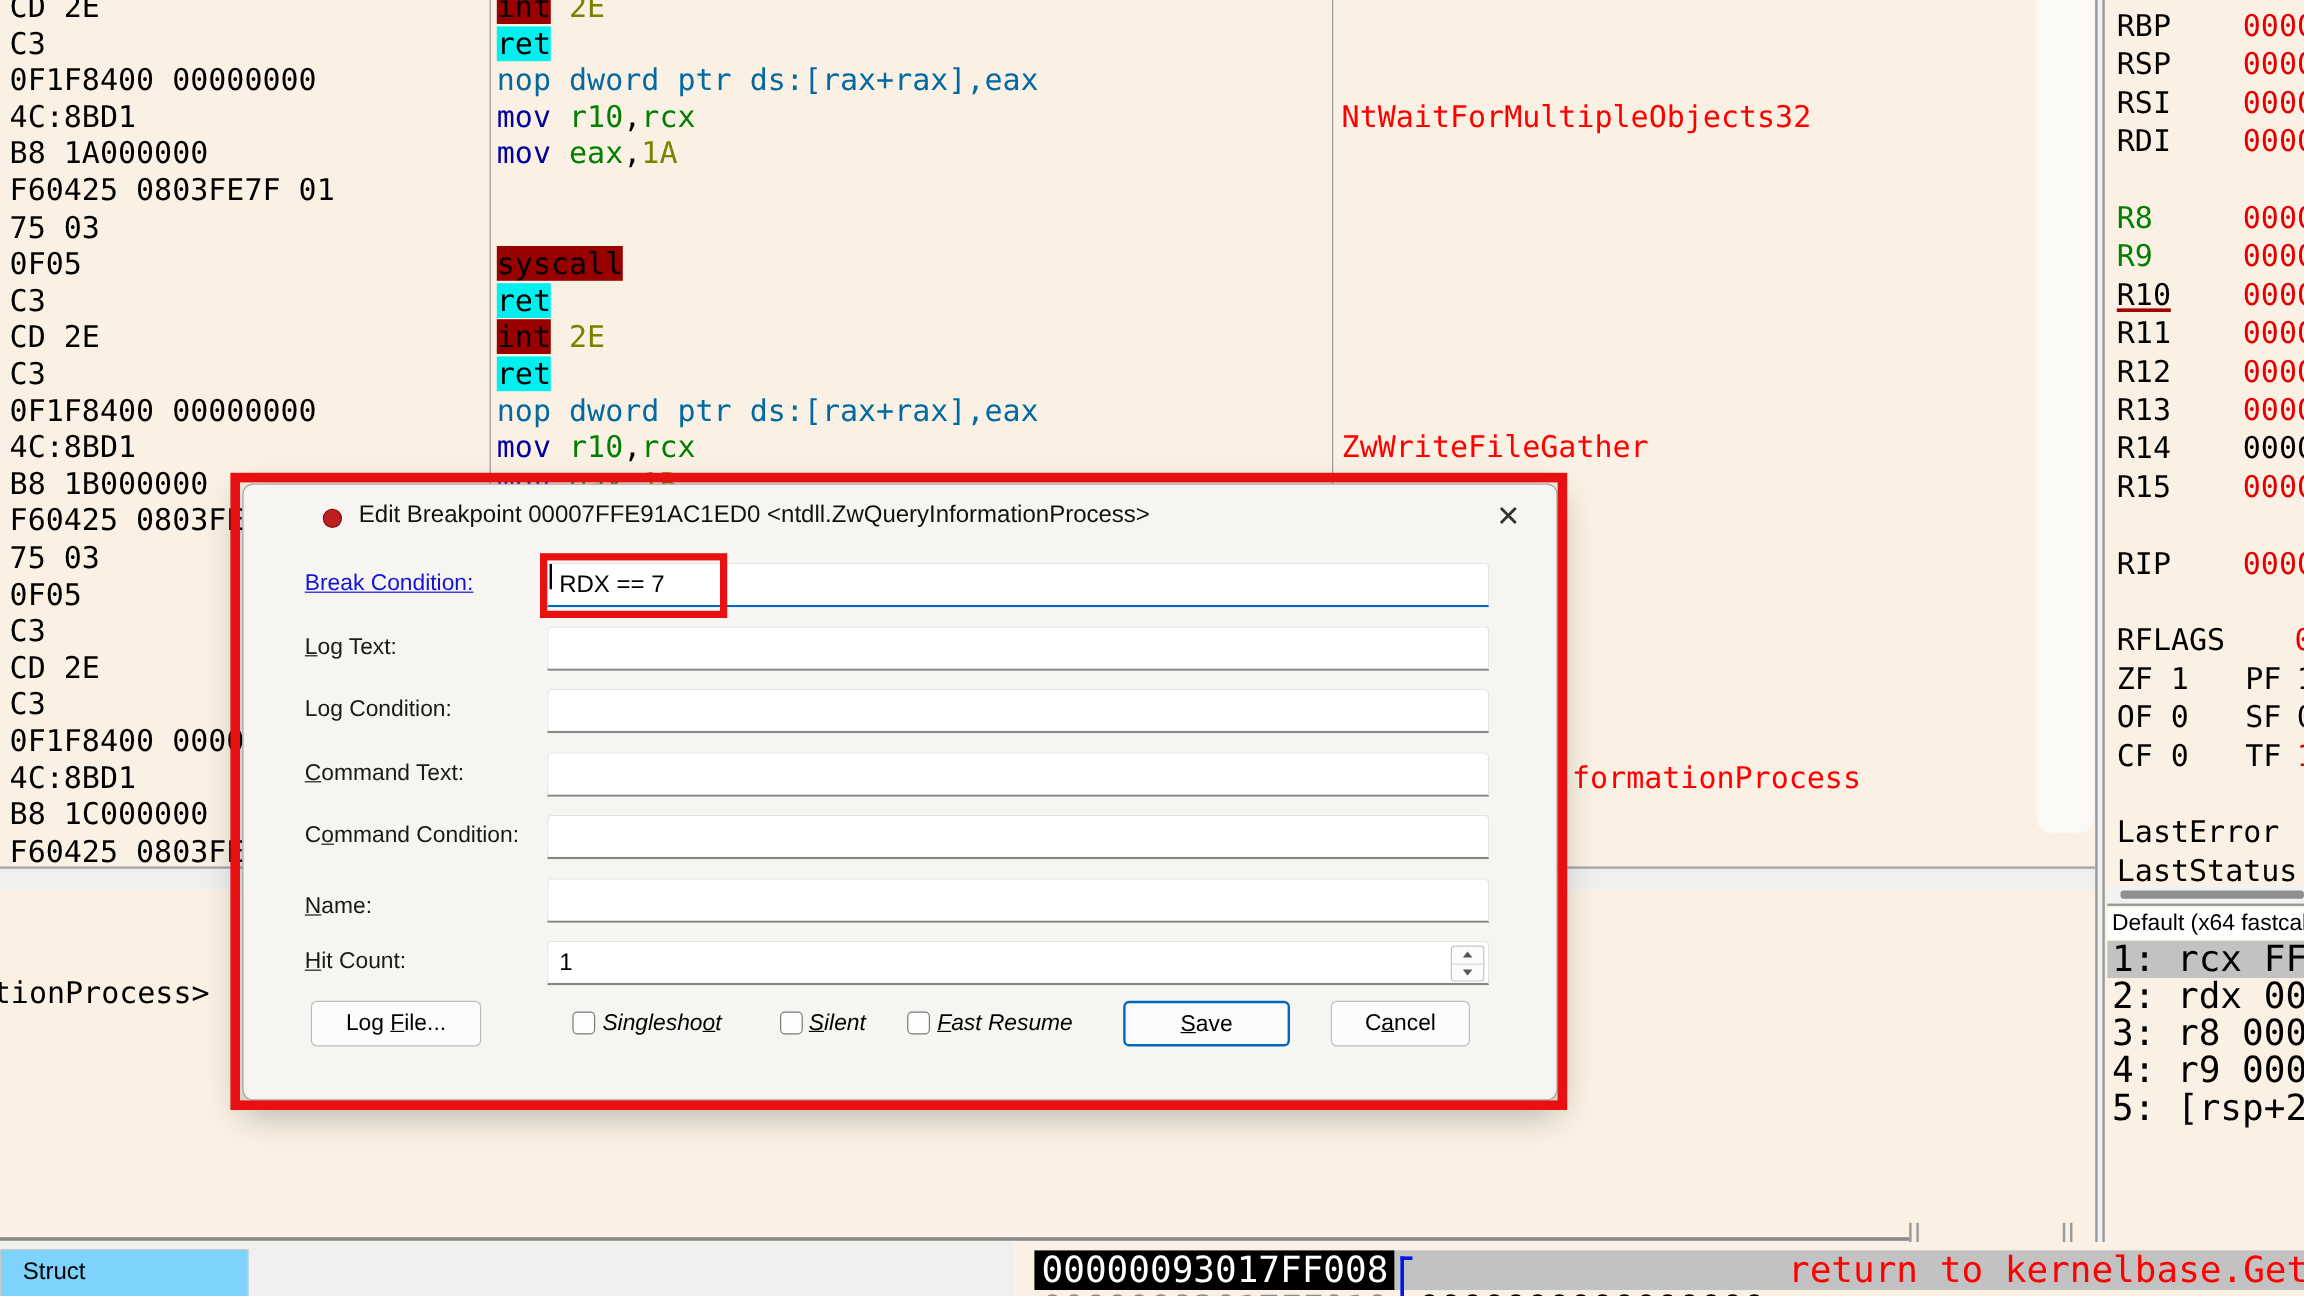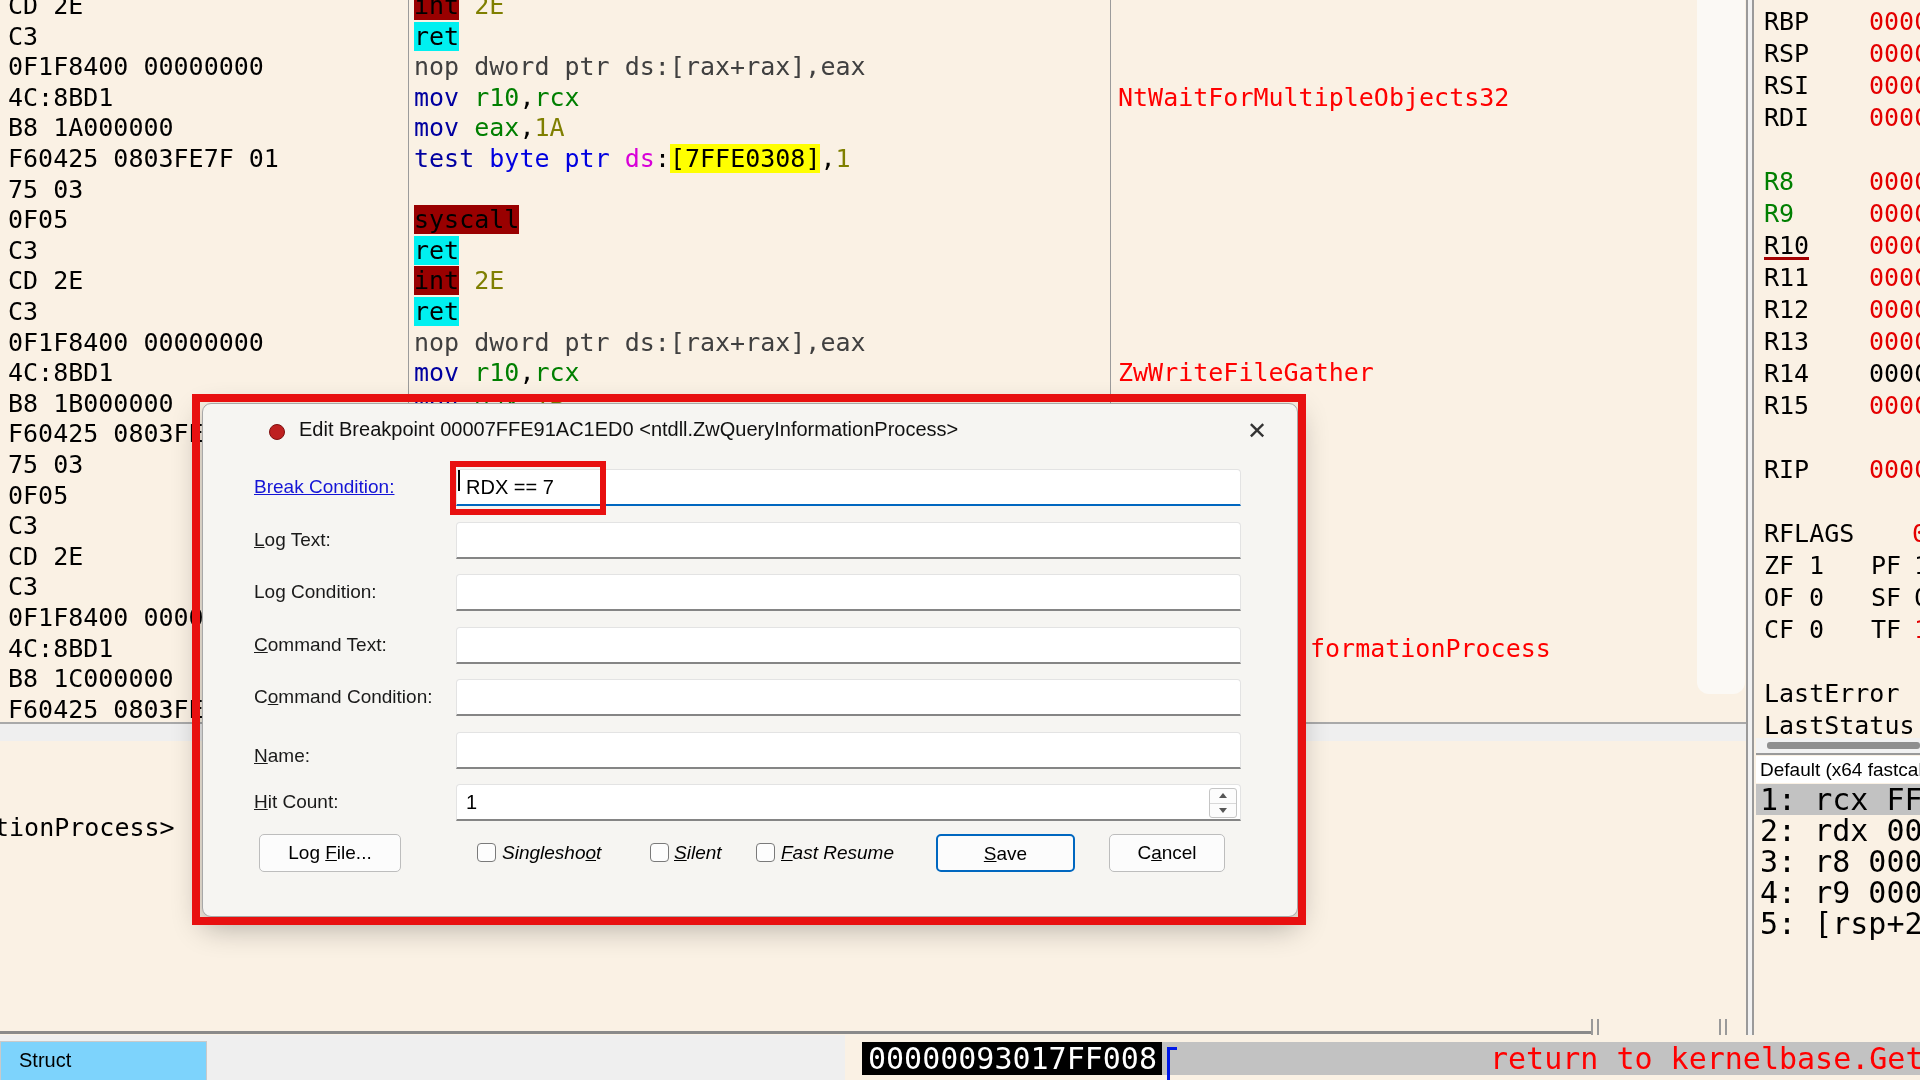--- a/index.html
+++ b/index.html
@@ -3,21 +3,21 @@
 <meta charset="utf-8">
 <style>
   html,body{margin:0;padding:0;}
   #root{position:relative;width:1920px;height:1080px;overflow:hidden;background:#FAF1E4;font-family:"DejaVu Sans Mono",monospace;}
   
   #cpu{position:absolute;left:0;top:0;width:1746px;height:722px;overflow:hidden;background:#FAF1E4;}
   .drow{position:absolute;left:0;width:1746px;height:31px;line-height:31px;font-size:25px;white-space:pre;}
   .dbytes{position:absolute;left:8px;color:#000;white-space:pre;}
   .dins{position:absolute;left:414px;white-space:pre;color:#000;}
   .dcomment{position:absolute;color:#FF0000;white-space:pre;}
-  .t-mn{color:#0000A0}.t-reg{color:#007F00}.t-num{color:#7F7F00}.t-gray{color:#404040}
+  .t-mn{color:#0000A0}.t-reg{color:#007F00}.t-num{color:#7F7F00}.t-gray{color:#0369a1}
   .t-sz{color:#0000E0}.t-seg{color:#D800D8}.t-red{color:#F00000}
   .t-bgy{background:#FFFF00}.t-bgdr{background:#990000}.t-bgcy{background:#00F0F0}
   .vline{position:absolute;top:0;width:1px;height:722px;background:#9B9B9B;}
   
   .sb-track-v{position:absolute;left:1697px;top:0;width:48px;height:694px;background:#FBF9F5;border-radius:0 0 12px 12px;}
   
   .hsplit{position:absolute;left:0;top:722px;width:1746px;height:19px;background:#EFEFEF;border-top:2px solid #A9A9A9;border-bottom:2px solid #8E8E8E;}
   #vborder{position:absolute;left:1746px;top:0;width:8px;height:1035px;background:#F2F2F2;border-left:2px solid #9A9A9A;border-right:2px solid #9A9A9A;box-sizing:border-box;}
   
   #bottomleft{position:absolute;left:0;top:741px;width:1746px;height:294px;background:#FAF1E4;overflow:hidden;}
@@ -81,21 +81,21 @@
 
 <div id="root">
 
   <div id="cpu">
     <div id="disasm-rows">
         <div class="drow" style="top: -10px;"><span class="dbytes">CD 2E</span><span class="dins"><span class="t-bgdr">int</span><span> </span><span class="t-num">2E</span></span></div>
         <div class="drow" style="top: 20.6px;"><span class="dbytes">C3</span><span class="dins"><span class="t-bgcy">ret</span></span></div>
         <div class="drow" style="top: 51.2px;"><span class="dbytes">0F1F8400 00000000</span><span class="dins"><span class="t-gray">nop dword ptr ds:[rax+rax],eax</span></span></div>
         <div class="drow" style="top: 81.8px;"><span class="dbytes">4C:8BD1</span><span class="dins"><span class="t-mn">mov</span><span> </span><span class="t-reg">r10</span><span>,</span><span class="t-reg">rcx</span></span><span class="dcomment" style="left: 1118px;">NtWaitForMultipleObjects32</span></div>
         <div class="drow" style="top: 112.4px;"><span class="dbytes">B8 1A000000</span><span class="dins"><span class="t-mn">mov</span><span> </span><span class="t-reg">eax</span><span>,</span><span class="t-num">1A</span></span></div>
-        <div class="drow" style="top: 143px;"><span class="dbytes">F60425 0803FE7F 01</span><span class="dins"><span class="t-mn">test</span><span> </span><span class="t-sz">byte</span><span> </span><span class="t-sz">ptr</span><span> </span><span class="t-seg">ds</span><span>:</span><span class="t-bgy">[7FFE0308]</span><span>,</span><span class="t-num">1</span></span></div>
+        <div class="drow" style="top: 143px;"><span class="dbytes">F60425 0803FE7F 01</span></div>
         <div class="drow" style="top: 173.6px;"><span class="dbytes">75 03</span></div>
         <div class="drow" style="top: 204.2px;"><span class="dbytes">0F05</span><span class="dins"><span class="t-bgdr">syscall</span></span></div>
         <div class="drow" style="top: 234.8px;"><span class="dbytes">C3</span><span class="dins"><span class="t-bgcy">ret</span></span></div>
         <div class="drow" style="top: 265.4px;"><span class="dbytes">CD 2E</span><span class="dins"><span class="t-bgdr">int</span><span> </span><span class="t-num">2E</span></span></div>
         <div class="drow" style="top: 296px;"><span class="dbytes">C3</span><span class="dins"><span class="t-bgcy">ret</span></span></div>
         <div class="drow" style="top: 326.6px;"><span class="dbytes">0F1F8400 00000000</span><span class="dins"><span class="t-gray">nop dword ptr ds:[rax+rax],eax</span></span></div>
         <div class="drow" style="top: 357.2px;"><span class="dbytes">4C:8BD1</span><span class="dins"><span class="t-mn">mov</span><span> </span><span class="t-reg">r10</span><span>,</span><span class="t-reg">rcx</span></span><span class="dcomment" style="left: 1118px;">ZwWriteFileGather</span></div>
         <div class="drow" style="top: 387.8px;"><span class="dbytes">B8 1B000000</span><span class="dins"><span class="t-mn">mov</span><span> </span><span class="t-reg">eax</span><span>,</span><span class="t-num">1B</span></span></div>
         <div class="drow" style="top: 418.4px;"><span class="dbytes">F60425 0803FE7F 01</span><span class="dins"><span class="t-mn">test</span><span> </span><span class="t-sz">byte</span><span> </span><span class="t-sz">ptr</span><span> </span><span class="t-seg">ds</span><span>:</span><span class="t-bgy">[7FFE0308]</span><span>,</span><span class="t-num">1</span></span></div>
         <div class="drow" style="top: 449px;"><span class="dbytes">75 03</span></div>

